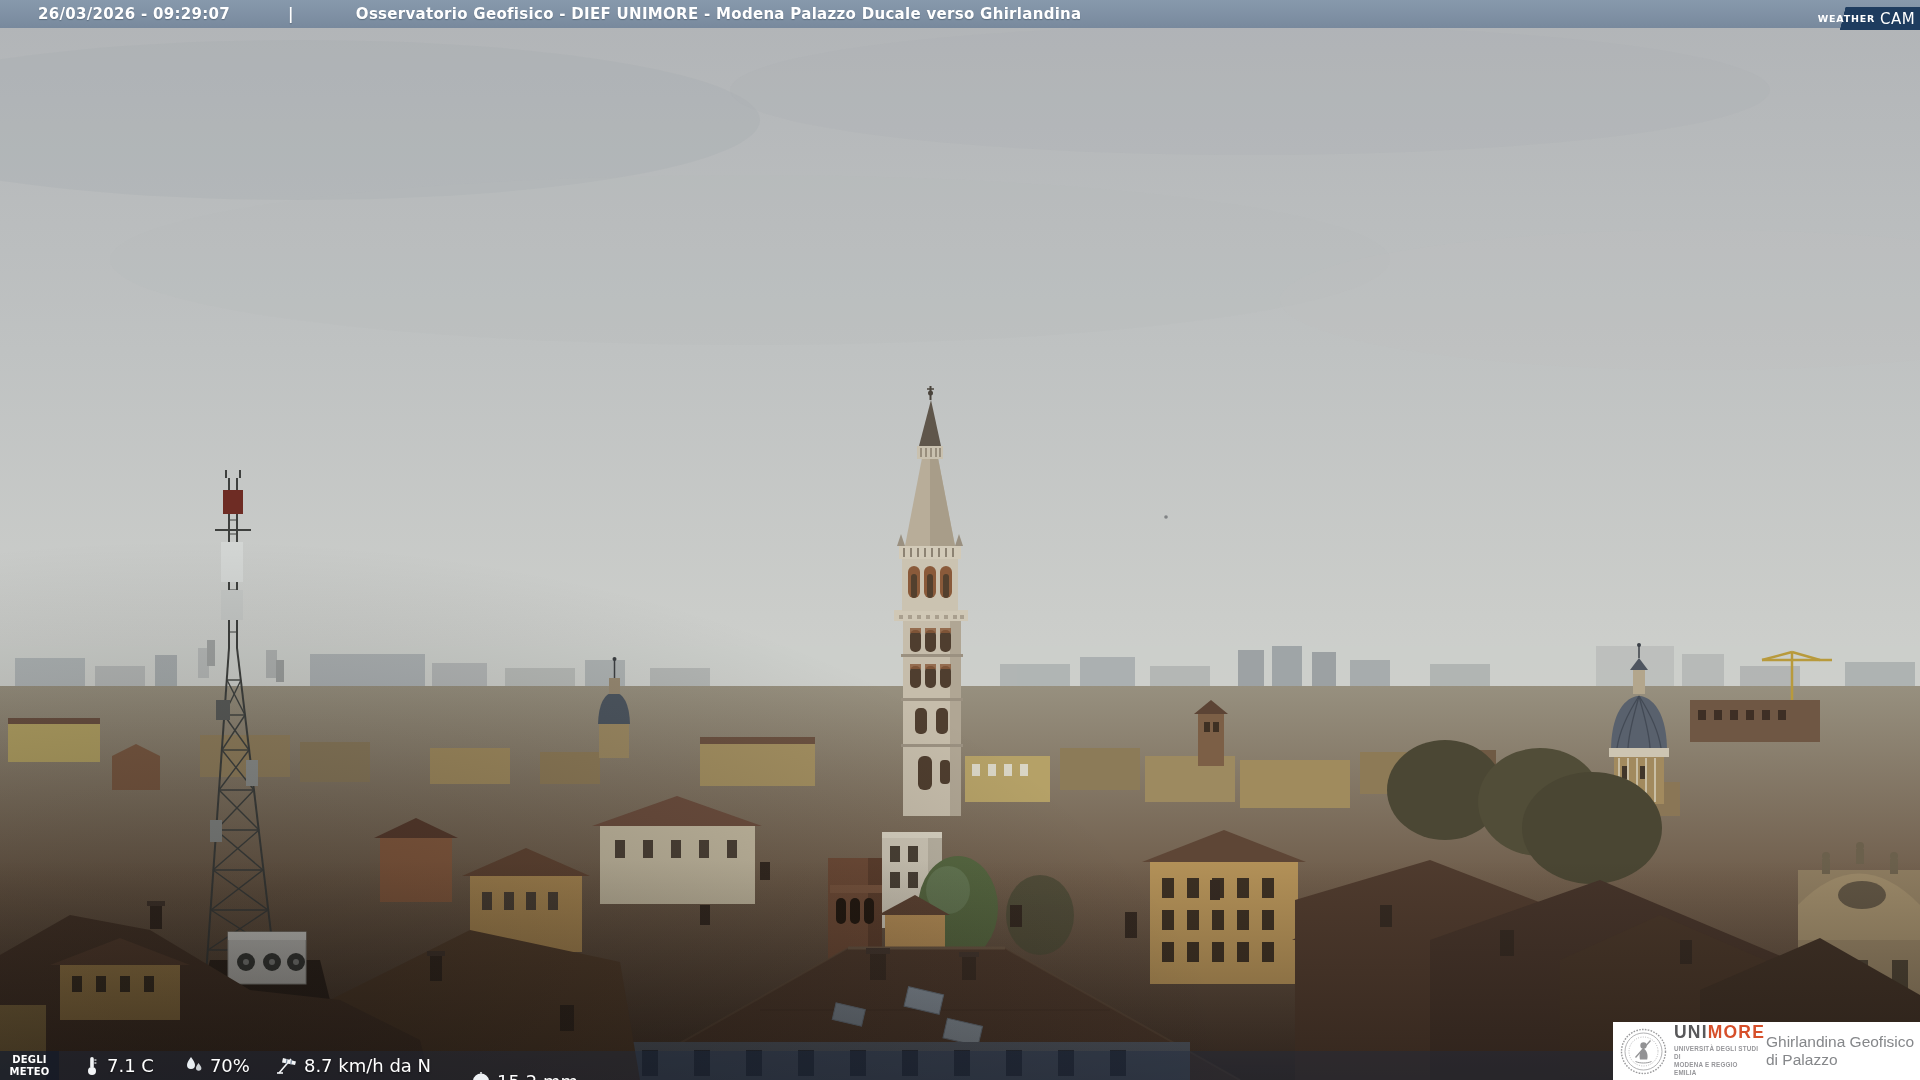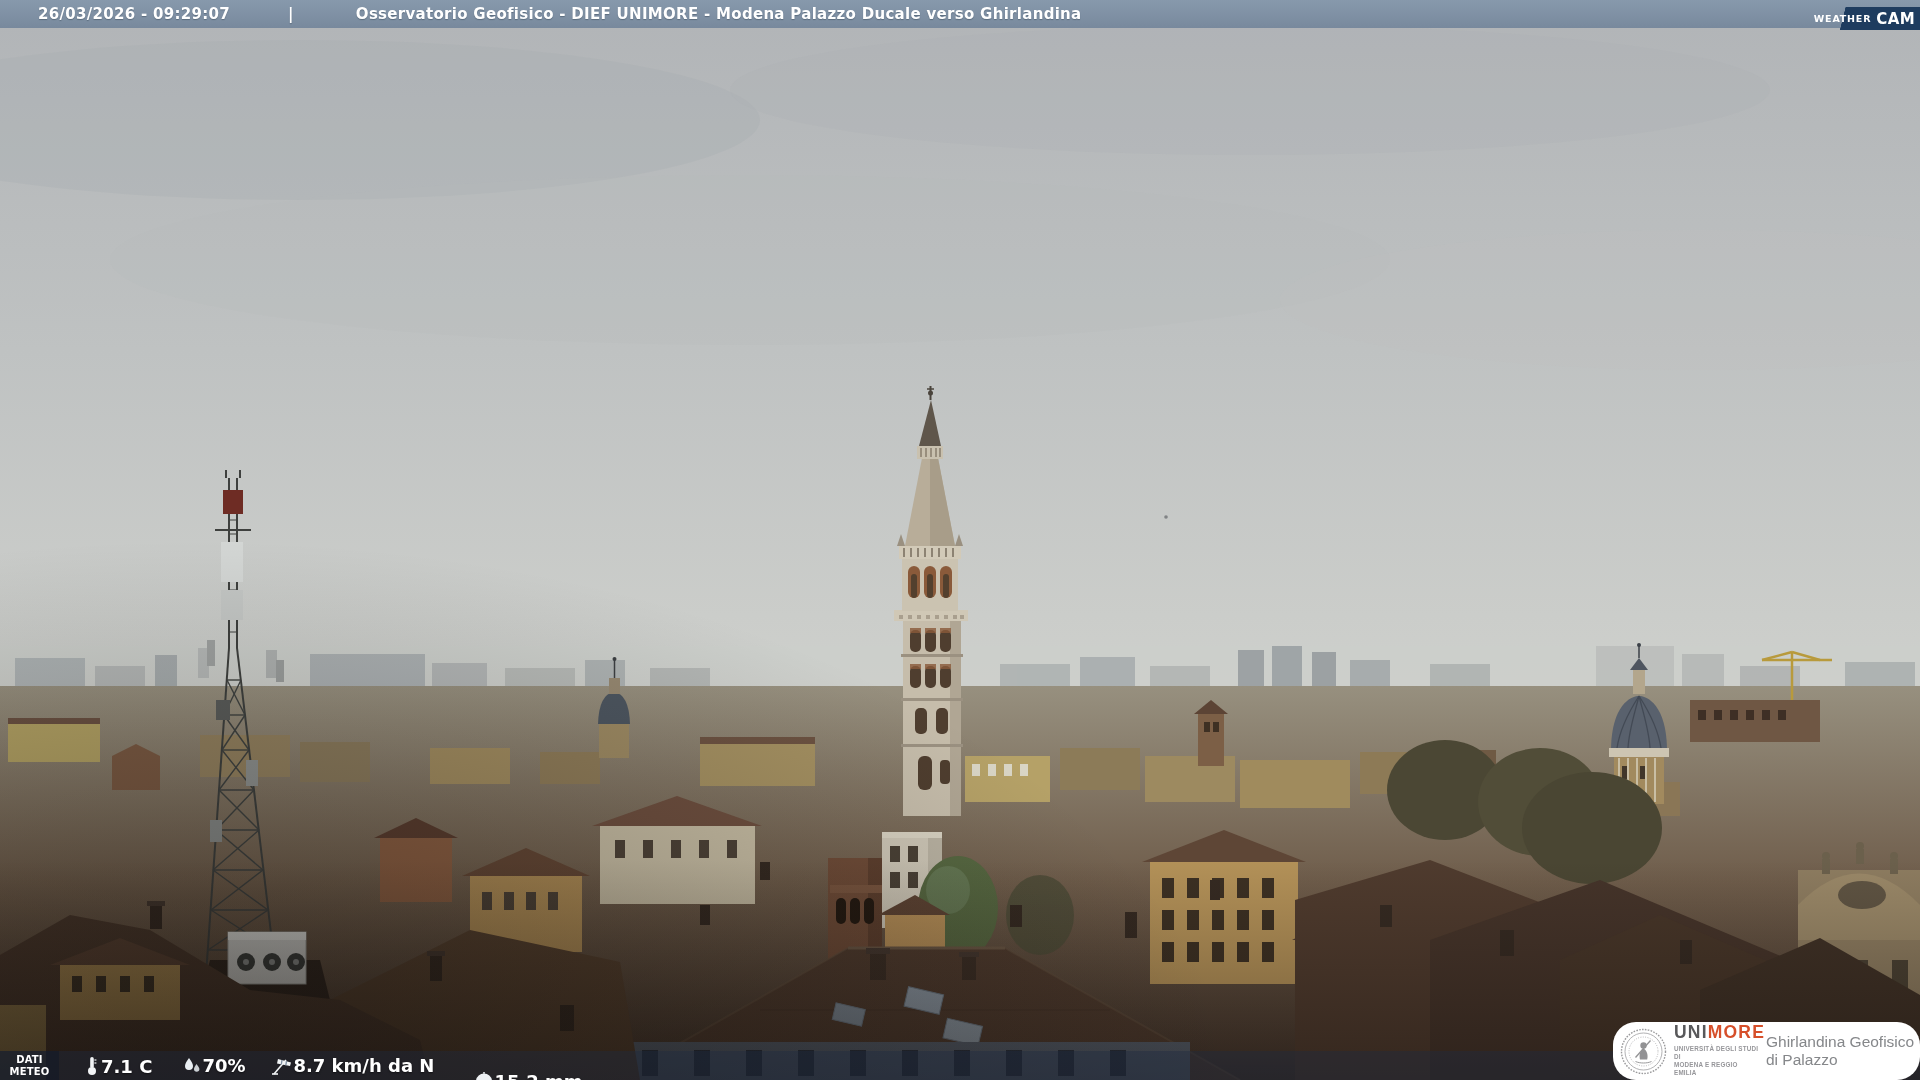--- a/index.html
+++ b/index.html
@@ -17,39 +17,39 @@
   .topbar .sep{margin-left:58px;font-weight:bold;}
   .topbar .title{margin-left:62px;}
 
   .wcam{position:absolute;right:0;top:7px;height:23px;width:100px;
         display:flex;align-items:center;justify-content:flex-end;
         padding-right:5px;box-sizing:border-box;}
   .wcam-bg{position:absolute;inset:0;
         background:linear-gradient(104deg,rgba(30,60,95,0) 24%,#1e3c5f 24.5%);}
   .wcam span,.wcam svg{position:relative;z-index:1;}
   .wcam .w1{font-size:9.5px;font-weight:bold;letter-spacing:.8px;text-shadow:none;}
-  .wcam .w2{font-size:15px;font-weight:bold;letter-spacing:.4px;margin-left:2px;text-shadow:none;}
+  .wcam .w2{font-size:15px;font-weight:normal;letter-spacing:.4px;margin-left:2px;text-shadow:none;}
   .wcam svg{margin-left:3px;}
 
   
   .meteo{position:absolute;left:0;right:0;bottom:0;height:29px;
          background:rgba(30,42,66,.40);display:flex;align-items:center;
          color:#fff;}
   .meteo .label{width:59px;height:100%;background:rgba(13,22,40,.45);
          display:flex;flex-direction:column;align-items:center;justify-content:center;
          font-size:10px;font-weight:bold;line-height:1.15;letter-spacing:.2px;}
-  .reading{display:flex;align-items:flex-end;font-size:18px;font-weight:bold;
+  .reading{display:flex;align-items:flex-start;gap:6px;font-size:18px;font-weight:normal;
          text-shadow:0 1px 2px rgba(0,0,0,.55);}
   .reading svg{flex:none;}
   .r1{margin-left:24px;} .r2{margin-left:30px;} .r3{margin-left:26px;} .r4{margin-left:40px;margin-top:32px;}
 
   
   .brand{position:absolute;right:0;bottom:0;width:307px;height:58px;background:#fff;
          display:flex;align-items:center;box-sizing:border-box;padding-left:7px;
-         font-family:"Liberation Sans",sans-serif;border-radius:23px;}
+         font-family:"Liberation Sans",sans-serif;}
   .brand .crest{flex:none;}
   .brand .col1{margin-left:7px;width:88px;flex:none;}
   .uniline{font-size:17.5px;font-weight:600;letter-spacing:1.2px;color:#58585a;line-height:1;}
   .uniline .more{color:#d64f2a;}
   .unisub{font-size:6.3px;color:#96969a;letter-spacing:.2px;line-height:1.3;margin-top:3px;font-weight:bold;}
   .col2{margin-left:4px;font-size:15.5px;color:#85878a;line-height:1.18;}
 </style>
 </head>
 <body>
 
@@ -513,21 +513,21 @@
       <svg width="13" height="13" viewBox="0 0 13 13">
         <circle cx="6.5" cy="6.5" r="5.8" fill="#0c2940" stroke="#e8eef2" stroke-width="1"></circle>
         <circle cx="4.8" cy="5.4" r="2.1" fill="#bfe3c4" opacity=".9"></circle>
       </svg>
       <span class="w2">CAM</span>
     </div>
   </header>
 
   <div class="meteo">
     <div class="label">
-      <div>DATI</div>
+      <div>DEGLI</div>
       <div>METEO</div>
     </div>
 
     <div class="reading r1">
       <svg width="18" height="22" viewBox="0 0 18 22">
         <rect x="7.2" y="2" width="3.6" height="11" rx="1.8" fill="#f2f4f6"></rect>
         <circle cx="9" cy="16" r="4" fill="#f2f4f6"></circle>
         <line x1="11.4" y1="5" x2="13.4" y2="5" stroke="#f2f4f6" stroke-width="1.2"></line>
         <line x1="11.4" y1="8" x2="13.4" y2="8" stroke="#f2f4f6" stroke-width="1.2"></line>
       </svg>

